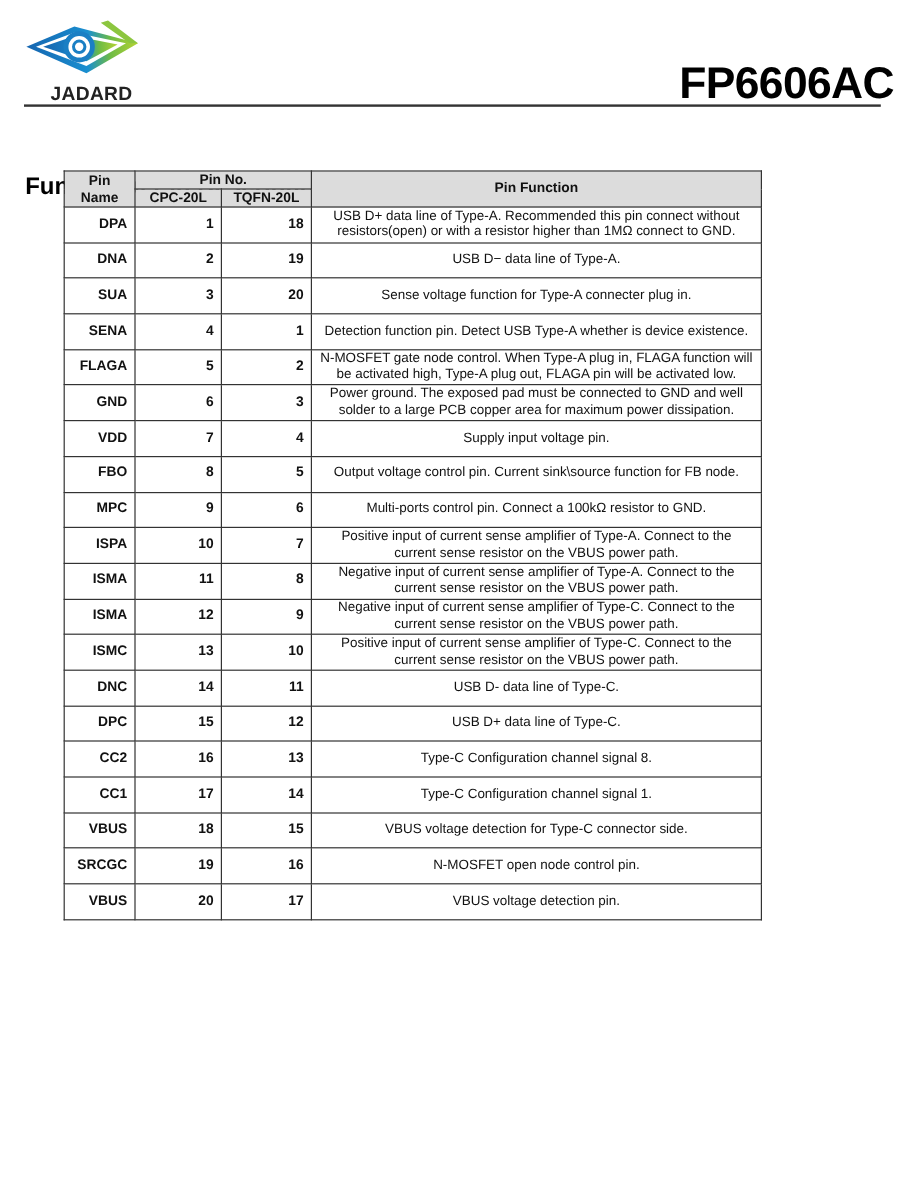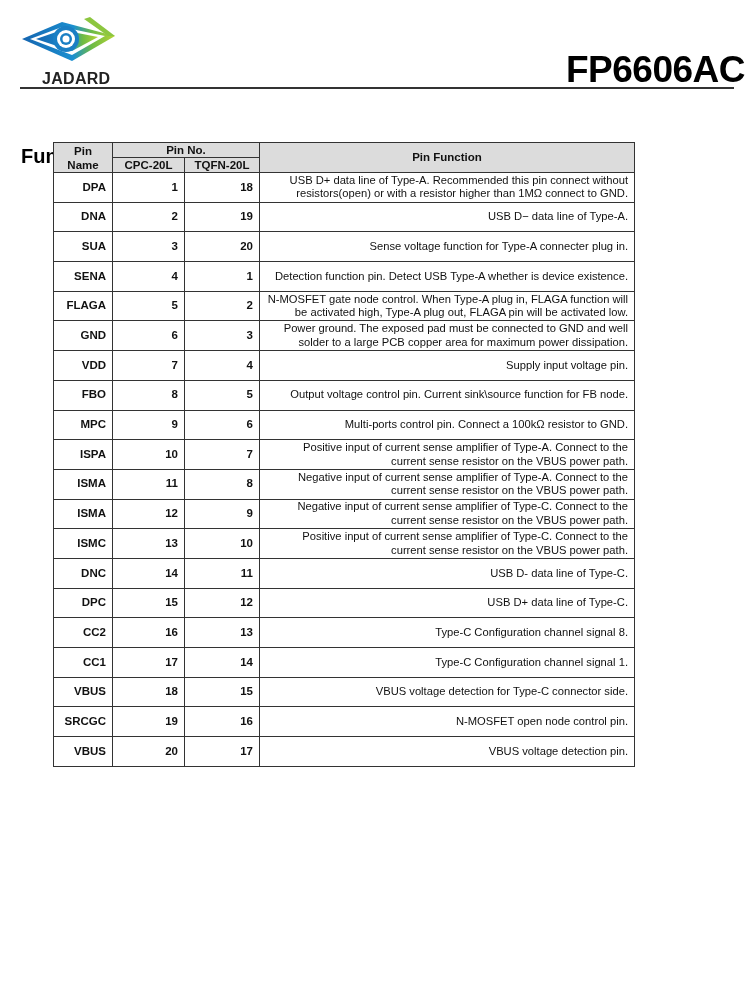--- a/index.html
+++ b/index.html
@@ -7,21 +7,21 @@
   .logo { position:absolute; left:20px; top:14px; width:100px; height:70px; }
   .logo-text { position:absolute; left:42px; top:70px; font-size:16px; font-weight:bold; color:#222; letter-spacing:0.3px; }
   .doc-title { position:absolute; right:5px; top:50px; font-size:37px; font-weight:bold; color:#000; line-height:40px; letter-spacing:-0.5px; }
   .header-rule { position:absolute; left:20px; top:87px; width:714px; height:2px; background:#333; }
   .section-title { position:absolute; left:21px; top:110px; font-size:20px; font-weight:bold; color:#000;margin-top:35px; }
   table.pins { position:absolute; left:22px; top:142px; width:582px; border-collapse:collapse; border:1px solid #0c4a6e; table-layout:fixed; font-size:11.5px;margin-left:31px; }
   table.pins th, table.pins td { border:1.2px solid #333; padding:0 6px; }
   table.pins th { background:#dcdcdc; font-weight:bold; font-size:11.5px; height:14px; line-height:13px; text-align:center; }
   table.pins td { height:28.7px; line-height:13.5px; }
   td.name, td.num { text-align:right; font-weight:bold; }
-  td.func { text-align:right; font-size:11.2px; }
+  td.func { text-align:center; font-size:11.2px; }
 </style>
 </head>
 <body>
 
 <div>
   <svg class="logo" viewBox="0 0 100 70">
     <defs>
       <linearGradient id="g1" x1="0" x2="1" y1="0" y2="0">
         <stop offset="0" stop-color="#1565b0"></stop>
         <stop offset="0.55" stop-color="#1a8fd0"></stop>

